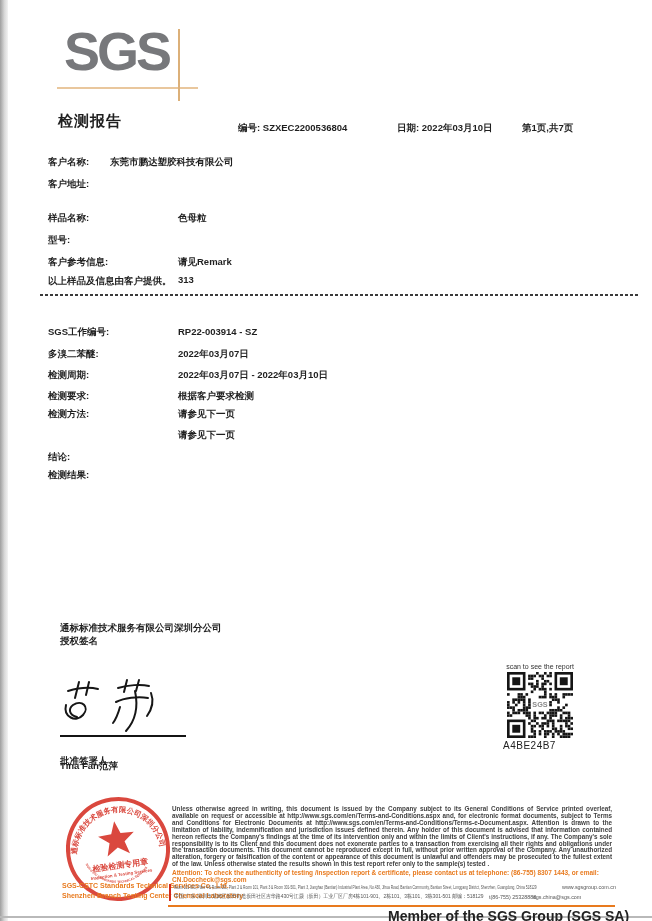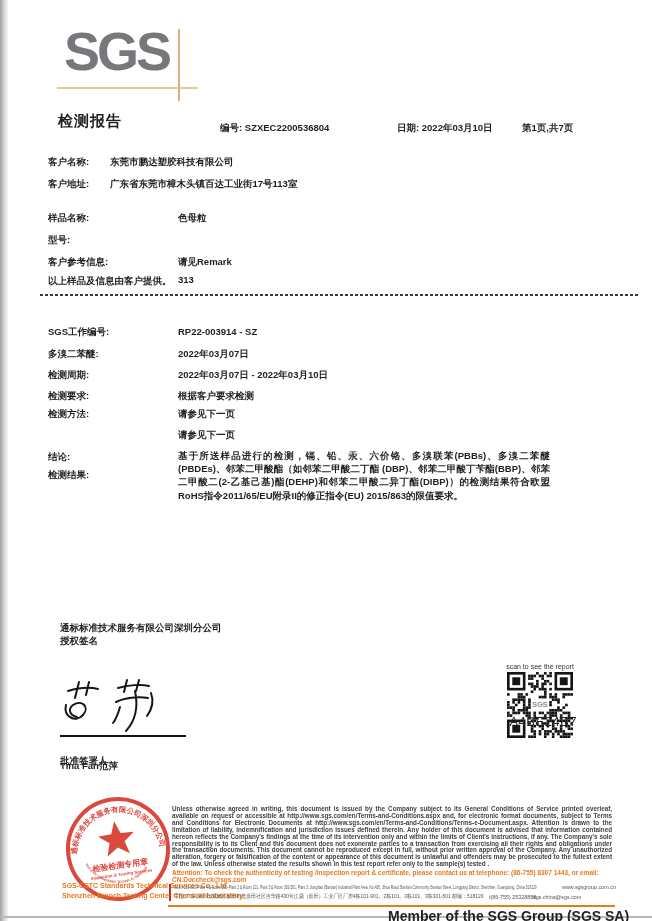--- a/index.html
+++ b/index.html
@@ -18,21 +18,21 @@
   .mark-h{left:57px;top:87px;width:141px;height:2px;background:#e9c79d;}
   .mark-v{left:178px;top:29px;width:2px;height:72px;background:#dcb079;}
   .title{left:48px;top:112px;font-size:15px;font-weight:700;letter-spacing:1px;margin-left:10px;}
   .hdr{top:122px;font-size:9.5px;font-weight:600;}
   .dash{left:40px;top:294px;width:598px;height:1.6px;
     background:repeating-linear-gradient(90deg,#3a3a3a 0 3px,transparent 3px 5px);}
   .conc{left:178px;top:449px;width:372px;font-size:9.5px;font-weight:600;
     line-height:13.2px;white-space:normal;text-align:justify;}
   .sigline{left:60px;top:735px;width:126px;height:1.5px;background:#141414;}
   .qr-caption{left:503px;top:663px;width:74px;text-align:center;font-size:7px;color:#333;}
-  .qr-code-txt{left:503px;top:714px;width:74px;text-align:right;font-size:13px;color:#222;letter-spacing:.5px;}
+  .qr-code-txt{left:503px;top:740px;width:74px;text-align:left;font-size:10px;color:#222;letter-spacing:.5px;}
   .orange{color:#e87a1e;}
   .lab1{left:62px;top:882px;font-size:7px;font-weight:600;}
   .lab2{left:62px;top:892px;font-size:7px;font-weight:600;}
   .disc{left:172px;top:806px;width:440px;font-size:6.3px;line-height:6.9px;
     color:#3f3f3f;text-align:justify;white-space:normal;font-weight:600;}
   .attn{left:172px;top:869px;width:440px;font-size:6.5px;line-height:7.3px;
     font-weight:700;white-space:normal;}
   .addr-tick{left:169px;top:884px;width:2px;height:17px;background:#d5281b;}
   .addr-en{left:174px;top:884px;font-size:5.3px;color:#555;transform:scaleX(.62);transform-origin:left top;}
   .addr-cn{left:174px;top:893px;font-size:5.6px;color:#555;transform:scaleX(.88);transform-origin:left top;}
@@ -48,28 +48,27 @@
 
 <div id="page">
   <div class="abs scan-edge-left"></div>
   <div class="abs scan-edge-bottom"></div>
 
   <div class="abs logo">SGS</div>
   <div class="abs mark-h"></div>
   <div class="abs mark-v"></div>
 
   <div class="abs title">检测报告</div>
-  <div class="abs hdr" style="left:196px;padding-left:24px;">编号: SZXEC2200536804</div>
+  <div class="abs hdr" style="left:214px;padding-left:24px;">编号: SZXEC2200536804</div>
   <div class="abs hdr" style="left:397px;">日期: 2022年03月10日</div>
   <div class="abs hdr" style="left:522px;">第1页,共7页</div>
 
   <div class="abs lbl" style="left:48px;top:156px;">客户名称:</div>
   <div class="abs val" style="left:110px;top:156px;">东莞市鹏达塑胶科技有限公司</div>
   <div class="abs lbl" style="left:48px;top:178px;">客户地址:</div>
-  <div class="abs val" style="left:110px;top:178px;">广东省东莞市樟木头镇百达工业街17号113室</div>
 
   <div class="abs lbl" style="left:48px;top:212px;">样品名称:</div>
   <div class="abs val" style="left:178px;top:212px;">色母粒</div>
   <div class="abs lbl" style="left:48px;top:234px;">型号:</div>
   <div class="abs val" style="left:178px;top:234px;margin-top:40px;">313</div>
   <div class="abs lbl" style="left:48px;top:256px;">客户参考信息:</div>
   <div class="abs val" style="left:178px;top:256px;">请见Remark</div>
   <div class="abs val" style="left:48px;top:275px;">以上样品及信息由客户提供。</div>
 
   <div class="abs dash"></div>
@@ -81,21 +80,20 @@
   <div class="abs lbl" style="left:48px;top:369px;">检测周期:</div>
   <div class="abs val" style="left:178px;top:369px;">2022年03月07日 - 2022年03月10日</div>
   <div class="abs lbl" style="left:48px;top:390px;">检测要求:</div>
   <div class="abs val" style="left:178px;top:390px;">根据客户要求检测</div>
   <div class="abs lbl" style="left:48px;top:408px;">检测方法:</div>
   <div class="abs val" style="left:178px;top:408px;">请参见下一页</div>
   <div class="abs lbl" style="left:48px;top:429px;margin-top:40px;">检测结果:</div>
   <div class="abs val" style="left:178px;top:429px;">请参见下一页</div>
 
   <div class="abs lbl" style="left:48px;top:451px;">结论:</div>
-  <div class="abs conc">基于所送样品进行的检测，镉、铅、汞、六价铬、多溴联苯(PBBs)、多溴二苯醚(PBDEs)、邻苯二甲酸酯（如邻苯二甲酸二丁酯 (DBP)、邻苯二甲酸丁苄酯(BBP)、邻苯二甲酸二(2-乙基己基)酯(DEHP)和邻苯二甲酸二异丁酯(DIBP)）的检测结果符合欧盟RoHS指令2011/65/EU附录II的修正指令(EU) 2015/863的限值要求。</div>
 
   <div class="abs val" style="left:60px;top:622px;">通标标准技术服务有限公司深圳分公司</div>
   <div class="abs val" style="left:60px;top:635px;">授权签名</div>
 
   <svg class="abs" style="left:56px;top:678px;" width="134" height="56" viewBox="0 0 134 56">
     <g fill="none" stroke="#161616" stroke-width="2" stroke-linecap="round">
       <path d="M12,13 C22,10 34,9 42,11"></path>
       <path d="M23,4 L19,20"></path>
       <path d="M33,4 L30,17"></path>
       <path d="M10,27 C7,39 20,45 27,37 C34,29 26,21 17,27 C12,31 13,37 21,39"></path>

